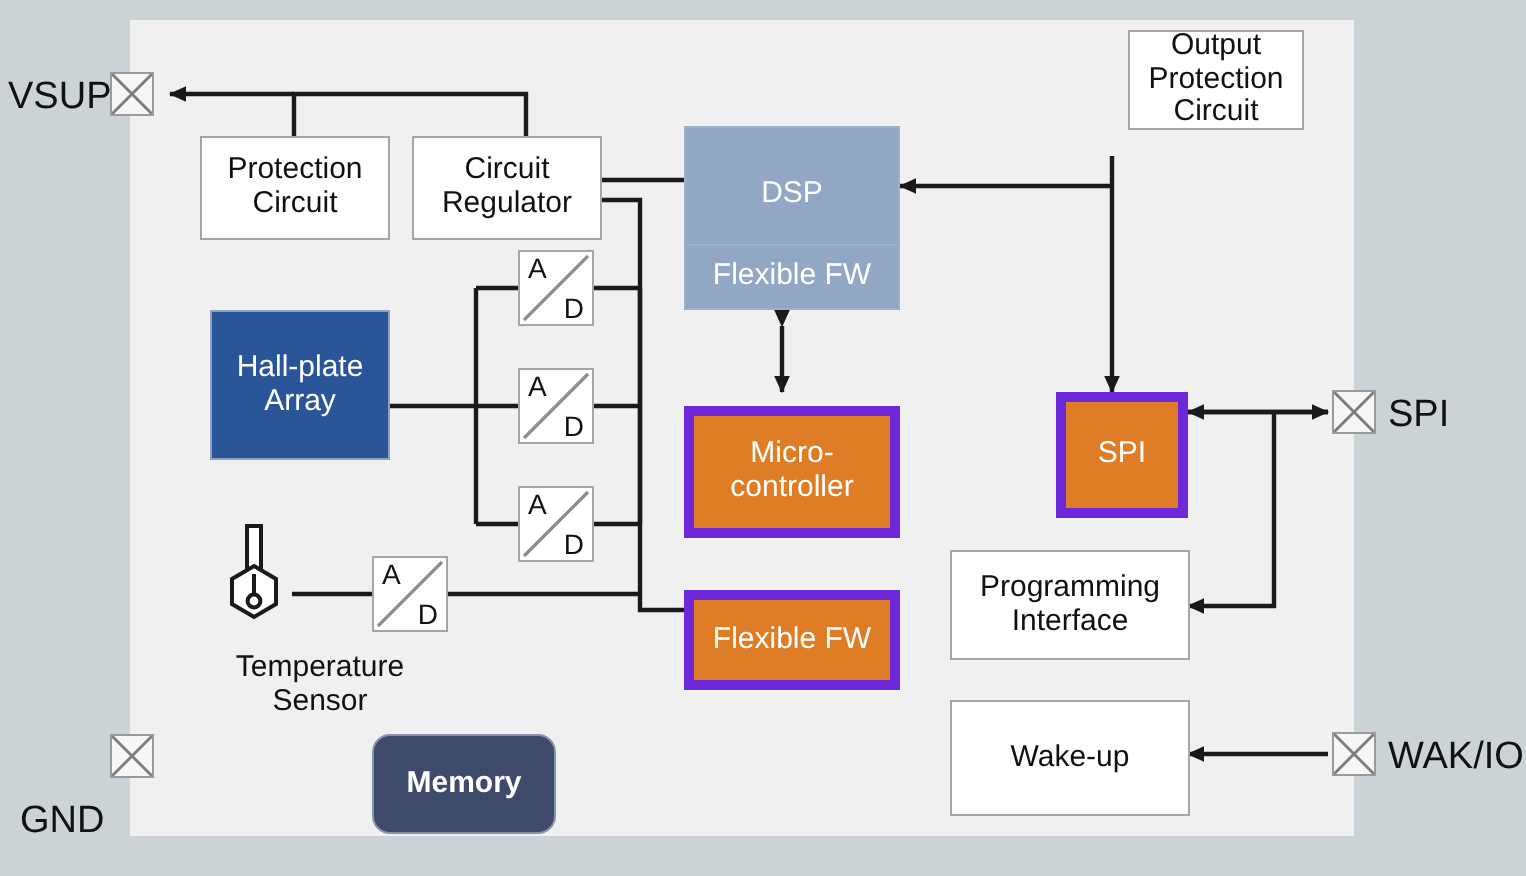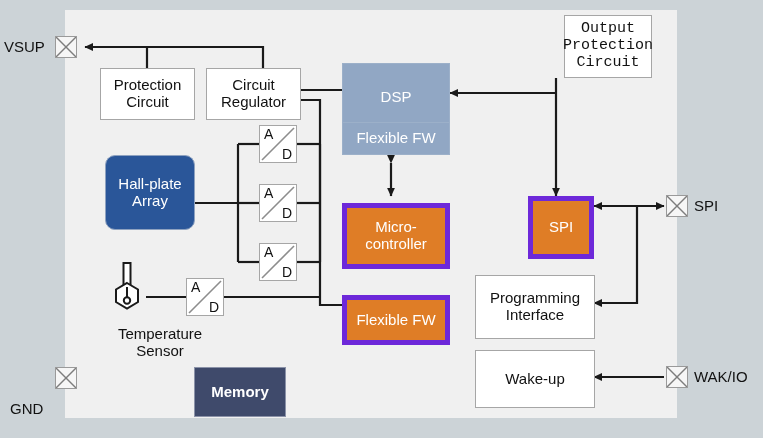--- a/index.html
+++ b/index.html
@@ -65,21 +65,21 @@
   }
 
   
   .pad{
     position:absolute;width:22px;height:22px;
     border:1px solid #9a9a9a;background:#f6f6f6;box-sizing:border-box;
   }
   .pad svg{display:block;}
 
   .padlabel{
-    position:absolute;font-size:15px;color:#111111;white-space:nowrap;
+    position:absolute;font-size:19px;color:#111111;white-space:nowrap;
   }
 
   .capt{
     position:absolute;font-size:15px;color:#111111;text-align:center;
     line-height:1.15;white-space:pre-line;margin-left:31px;
   }
 
   svg.wires{position:absolute;left:0;top:0;width:763px;height:438px;
     pointer-events:none;}
   svg.icon{position:absolute;}
@@ -169,44 +169,44 @@
   </div>
   <div class="padlabel" style="left:694px;top:368px;">WAK/IO</div>
 
   <div class="blk blk-white" style="left:100px;top:68px;width:95px;height:52px;">Protection
 Circuit</div>
 
   <div class="blk blk-white" style="left:206px;top:68px;width:95px;height:52px;">Circuit
 Regulator</div>
 
 
-  <div class="blk blk-white" style="left:564px;top:15px;width:88px;height:63px;font-family:Liberation Mono, monospace;">Output
+  <div class="blk blk-white" style="left:564px;top:15px;width:88px;height:50px;">Output
 Protection
 Circuit</div>
 
-  <div class="blk blk-white" style="left:475px;top:275px;width:120px;height:64px;">Programming
+  <div class="blk blk-white" style="left:475px;top:275px;width:120px;height:55px;">Programming
 Interface</div>
 
   <div class="blk blk-white" style="left:475px;top:350px;width:120px;height:58px;">Wake-up</div>
 
-  <div class="blk blk-blue" style="left:105px;top:155px;width:90px;height:75px;border-radius:10px;">Hall-plate
+  <div class="blk blk-blue" style="left:105px;top:155px;width:90px;height:75px;">Hall-plate
 Array</div>
 
   <div class="blk blk-slate" style="left:342px;top:63px;width:108px;height:69px;">DSP</div>
 
   <div class="blk blk-slate" style="left:342px;top:122px;width:108px;height:33px;">Flexible FW</div>
 
   <div class="blk blk-orange" style="left:342px;top:203px;width:108px;height:66px;">Micro-
 controller</div>
 
   <div class="blk blk-orange" style="left:342px;top:295px;width:108px;height:50px;">Flexible FW</div>
 
   <div class="blk blk-orange" style="left:528px;top:196px;width:66px;height:63px;">SPI</div>
 
-  <div class="blk blk-navy" style="left:194px;top:367px;width:92px;height:50px;">Memory</div>
+  <div class="blk blk-navy" style="left:186px;top:367px;width:92px;height:50px;border-radius:9px;">Memory</div>
 
   <div class="adbox" style="left:259px;top:125px;">
     <svg class="slash" width="36" height="36" viewBox="0 0 36 36">
       <line x1="2" y1="34" x2="34" y2="2" stroke="#8d8d8d" stroke-width="1.6"></line>
     </svg>
     <span class="a">A</span>
     <span class="d">D</span>
   </div>
 
   <div class="adbox" style="left:259px;top:184px;">

